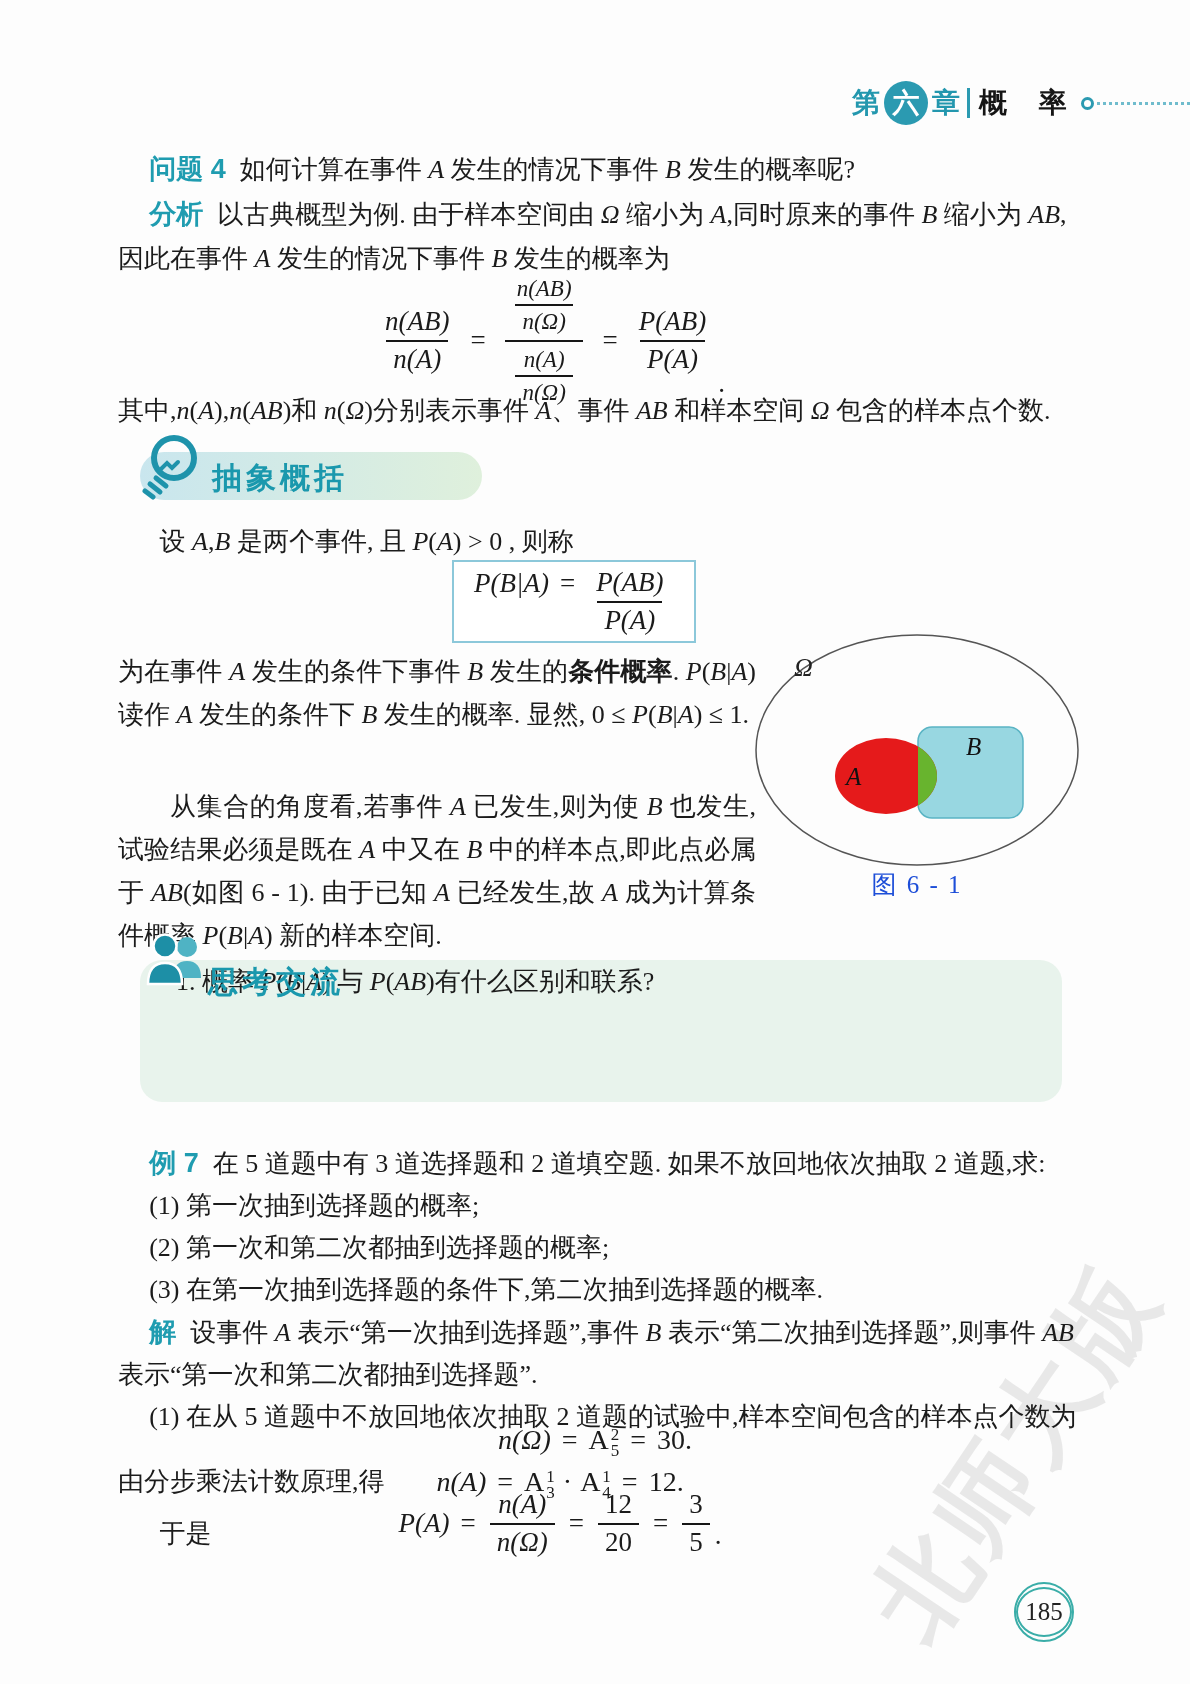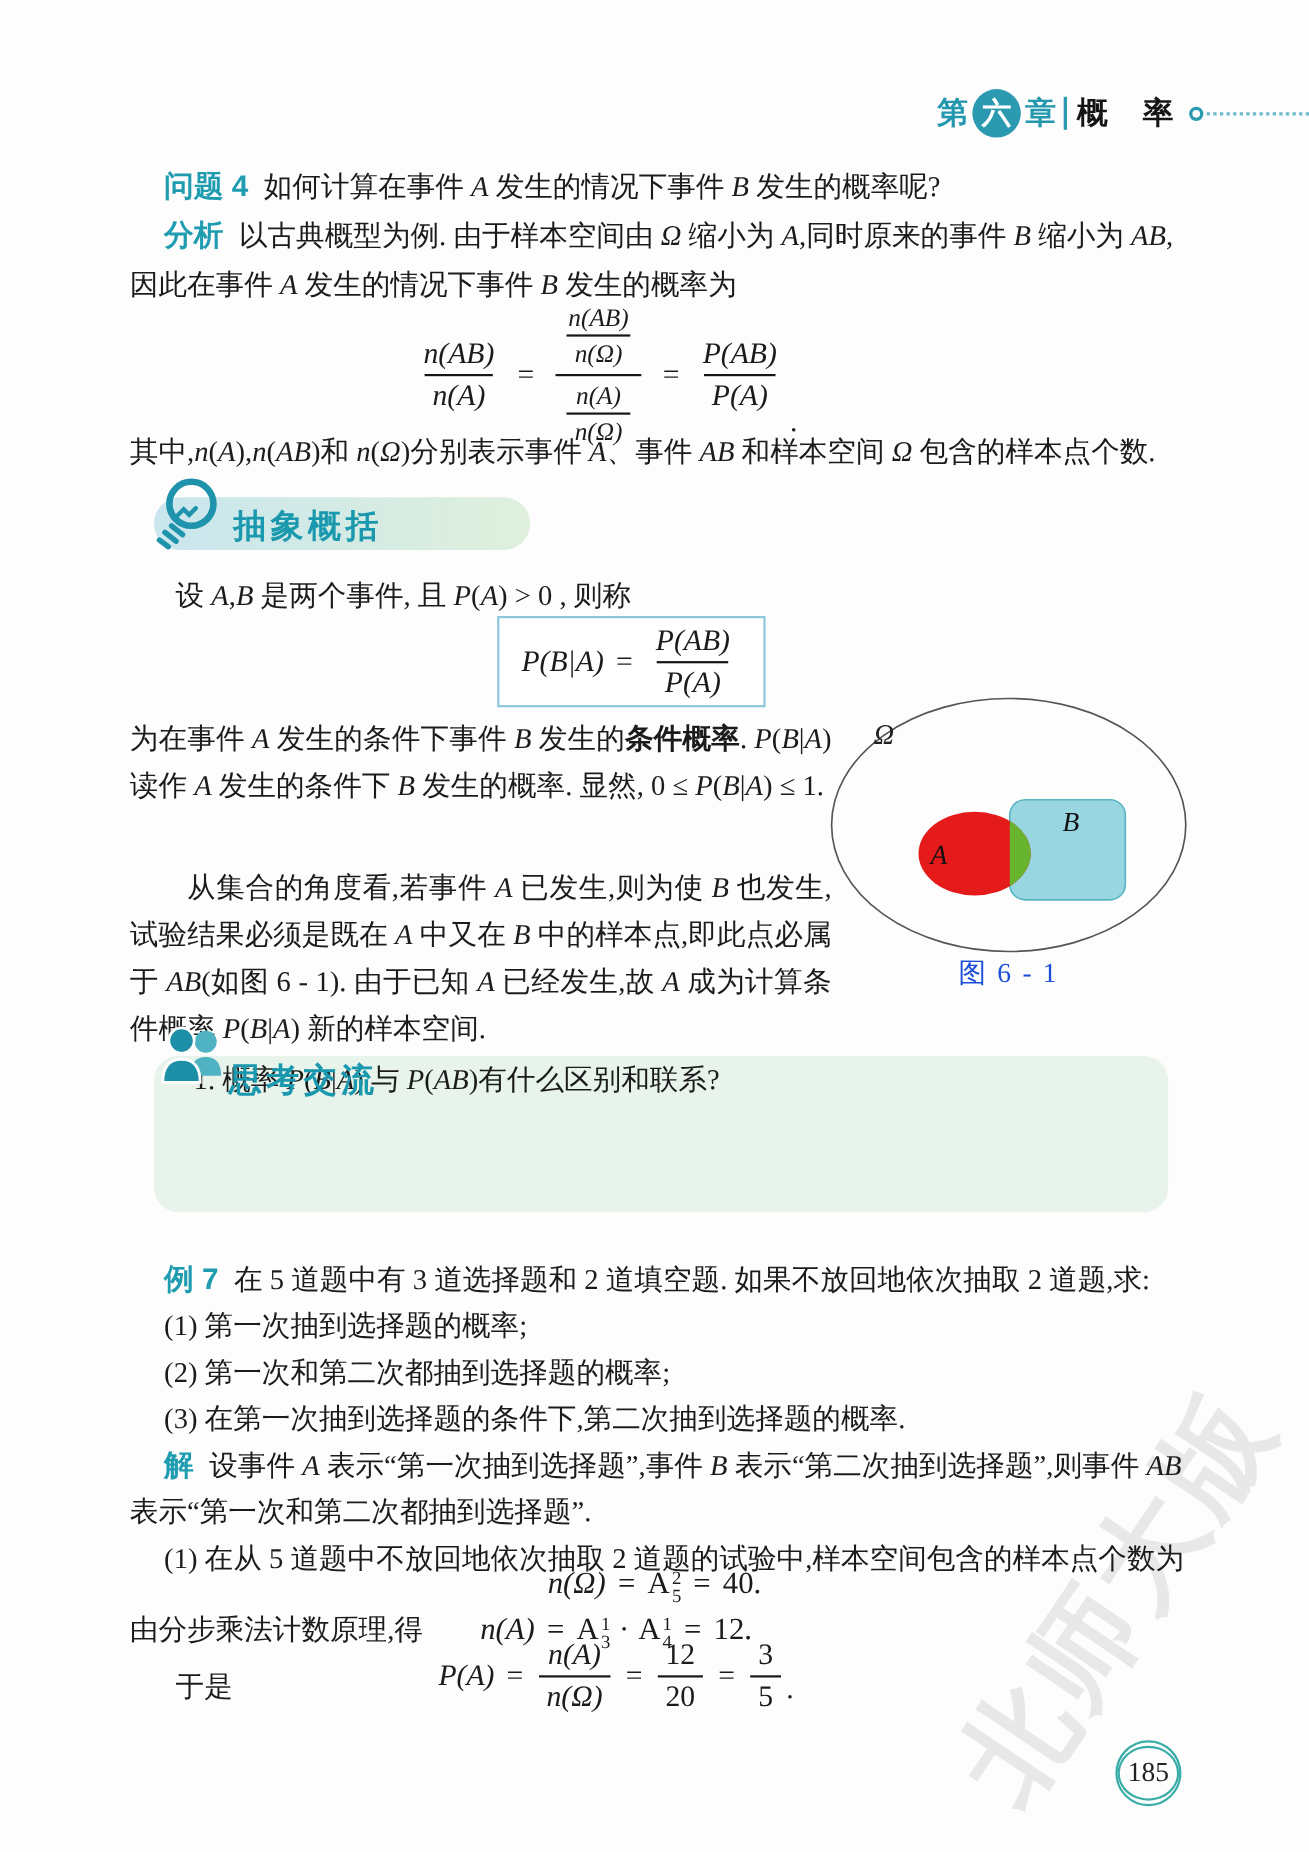--- a/index.html
+++ b/index.html
@@ -36,21 +36,21 @@
   
   .mathrow { position:absolute; display:flex; align-items:center; justify-content:center; font-size:27px; }
   .fr { display:inline-flex; flex-direction:column; align-items:center; margin:0 3px; }
   .fr .fn { padding:0 7px 3px; line-height:1.1; display:flex; justify-content:center; align-items:center; }
   .fr .fd { border-top:2px solid #161616; padding:3px 7px 0; line-height:1.1; display:flex; justify-content:center; align-items:center; }
   .big { font-size:23px; }
   .big > .fn { padding-bottom:5px; } .big > .fd { padding-top:5px; }
   .rel { margin:0 11px; }
   .endp { align-self:flex-end; margin:0 0 6px 2px; }
   .boxed { position:absolute; border:2px solid #8cc8da; background:#fff;
-           display:flex; align-items:center; padding:6px 20px; font-size:27px; }
+           display:flex; align-items:flex-start; padding:6px 20px; font-size:27px; }
   .perm { display:inline-flex; align-items:center; }
   .pscripts { display:inline-flex; flex-direction:column; align-items:flex-start;
               font-size:17px; line-height:16px; margin-left:2px; transform:translateY(3px); }
 
   
   .banner { position:absolute; left:140px; top:452px; width:342px; height:48px; border-radius:24px;
             background:linear-gradient(90deg,#c9e6ee,#dff0dc); }
   .banner-title, .discuss-title {
             position:absolute; font-size:30px; color:#1a98ad; font-weight:bold; letter-spacing:4px;
             font-family:"Liberation Sans","DejaVu Sans",sans-serif; }
@@ -223,21 +223,21 @@
       <span class="mi">n(Ω)</span>
       <span class="rel">=</span>
       <span class="perm">
         <span>A</span>
         <span class="pscripts">
           <span>2</span>
           <span>5</span>
         </span>
       </span>
       <span class="rel">=</span>
-      <span>40.</span>
+      <span>30.</span>
     </div>
 
     <div class="mathrow" style="top:1464px; left:118px; justify-content:flex-end; font-size:26px;">
       <span>由分步乘法计数原理,得</span>
       <span style="width:52px"></span>
       <span style="font-size:28px; display:inline-flex; align-items:center;">
         <span class="mi">n(A)</span>
         <span class="rel">=</span>
         <span class="perm">
           <span>A</span>

